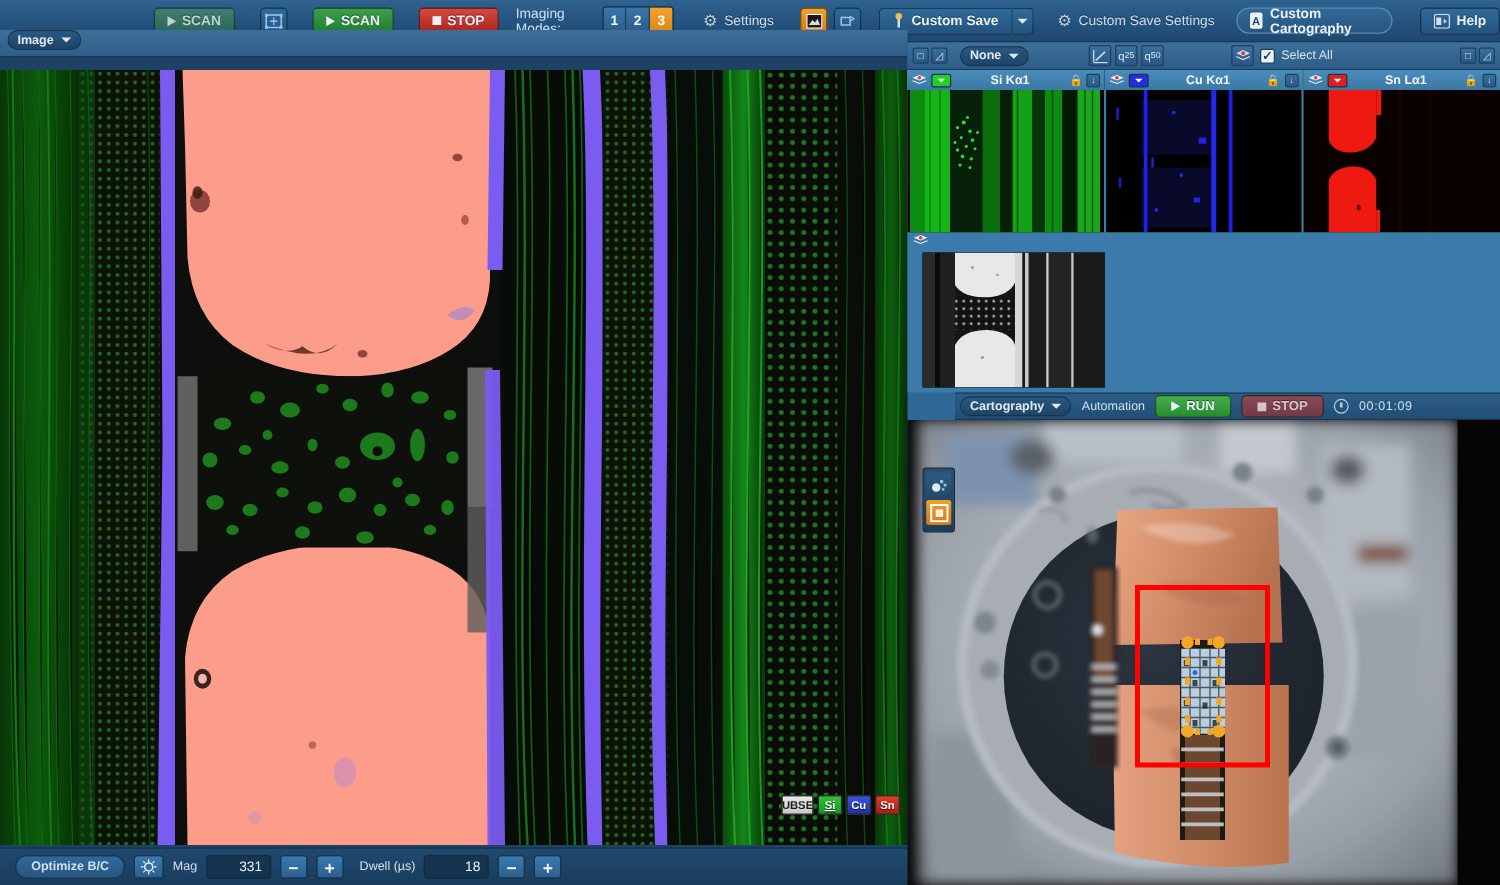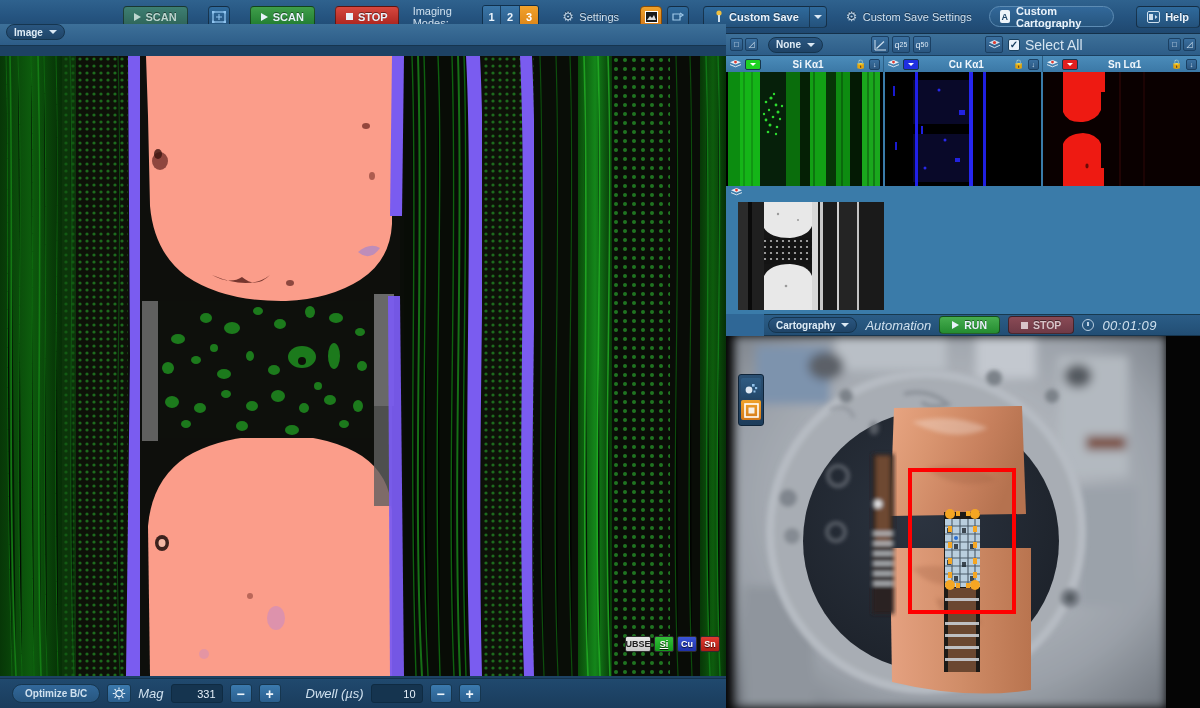--- a/index.html
+++ b/index.html
@@ -134,21 +134,21 @@
     width:52px;height:19px;border:1px solid #0f2b42;border-radius:3px;
     background:#15344f; color:#e6f0f9; font-size:11px;
     display:flex;align-items:center;justify-content:flex-end;padding-right:6px;
   }
   .pm{
     width:22px;height:19px;border:1px solid #16364f;border-radius:3px;
     background:linear-gradient(180deg,#3b7aae,#2b5f8e);
     display:flex;align-items:center;justify-content:center;
     color:#eef5fb;font-size:14px;font-weight:bold;line-height:1;
   }
-  .lbl{ font-size:13px;color:#cfe0ee;font-style:italic;}
+  .lbl{ font-size:10px;color:#cfe0ee;}
 
   
   .rightcol{ position:absolute; left:726px; top:34px; width:474px; height:674px; background:#2f6796;}
 
   .mapsbar{
     position:absolute; left:0; top:0; width:474px; height:22px;
     background:linear-gradient(180deg,#3d7099,#2d5d88);
     display:flex;align-items:center;gap:6px;padding:0 4px;
     border-bottom:1px solid #1a3f5f;
   }
@@ -513,22 +513,22 @@
     <div class="pm" style="width:24px">
       <svg width="14" height="13" viewBox="0 0 14 13">
         <circle cx="7" cy="6.5" r="3.2" fill="none" stroke="#eaf3fb" stroke-width="1.2"></circle>
         <path d="M7 0.5v2M7 10.5v2M0.8 6.5h2M11.2 6.5h2M2.6 2.1l1.4 1.4M10 9.5l1.4 1.4M11.4 2.1L10 3.5M4 9.5l-1.4 1.4" stroke="#eaf3fb" stroke-width="1.1"></path>
       </svg>
     </div>
     <span class="lbl">Mag</span>
     <div class="numbox">331</div>
     <div class="pm">−</div>
     <div class="pm">+</div>
-    <span class="lbl" style="margin-left:18px">Dwell (µs)</span>
-    <div class="numbox">10</div>
+    <span class="lbl" style="margin-left:6px">Dwell (µs)</span>
+    <div class="numbox">18</div>
     <div class="pm">−</div>
     <div class="pm">+</div>
   </div>
 
   <div class="rightcol">
 
     <div class="mapsbar">
       <div class="winbtns">
         <div class="wb">□</div>
         <div class="wb">◿</div>
@@ -557,21 +557,21 @@
 
       <div style="display:flex;align-items:center;gap:5px;margin-left:48px">
         <div class="tinybtn">
           <svg width="13" height="12" viewBox="0 0 13 12">
             <path d="M6.5 1L12 3.5 6.5 6 1 3.5z" fill="#cfe0ee"></path>
             <path d="M1 6.2l5.5 2.5L12 6.2" fill="none" stroke="#cfe0ee" stroke-width="1"></path>
             <circle cx="6.5" cy="3.5" r="1.6" fill="#e03a30"></circle>
           </svg>
         </div>
         <div class="chk">✓</div>
-        <span style="font-size:14px">Select All</span>
+        <span style="font-size:10px">Select All</span>
       </div>
 
       <div class="winbtns" style="margin-left:auto">
         <div class="wb">□</div>
         <div class="wb">◿</div>
       </div>
     </div>
 
     <div class="mapspanel">
       <div class="maprow">

